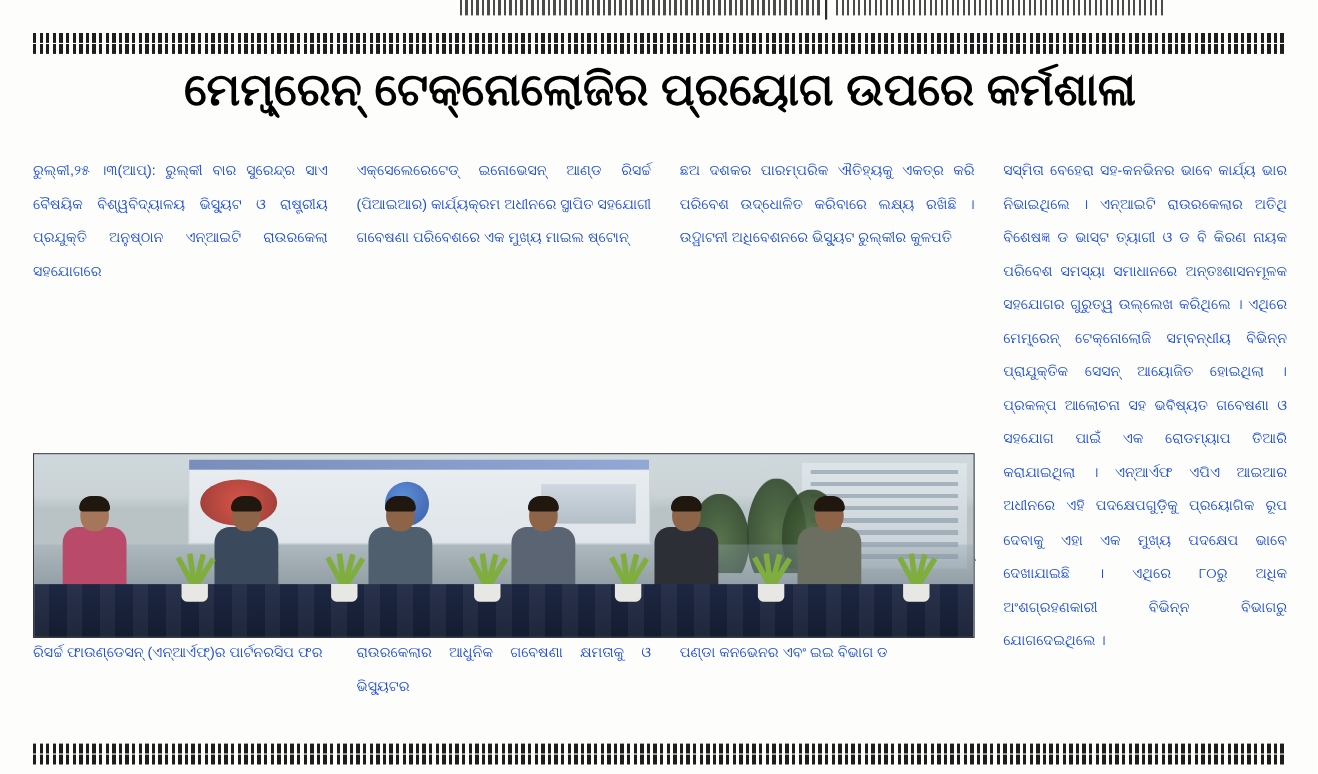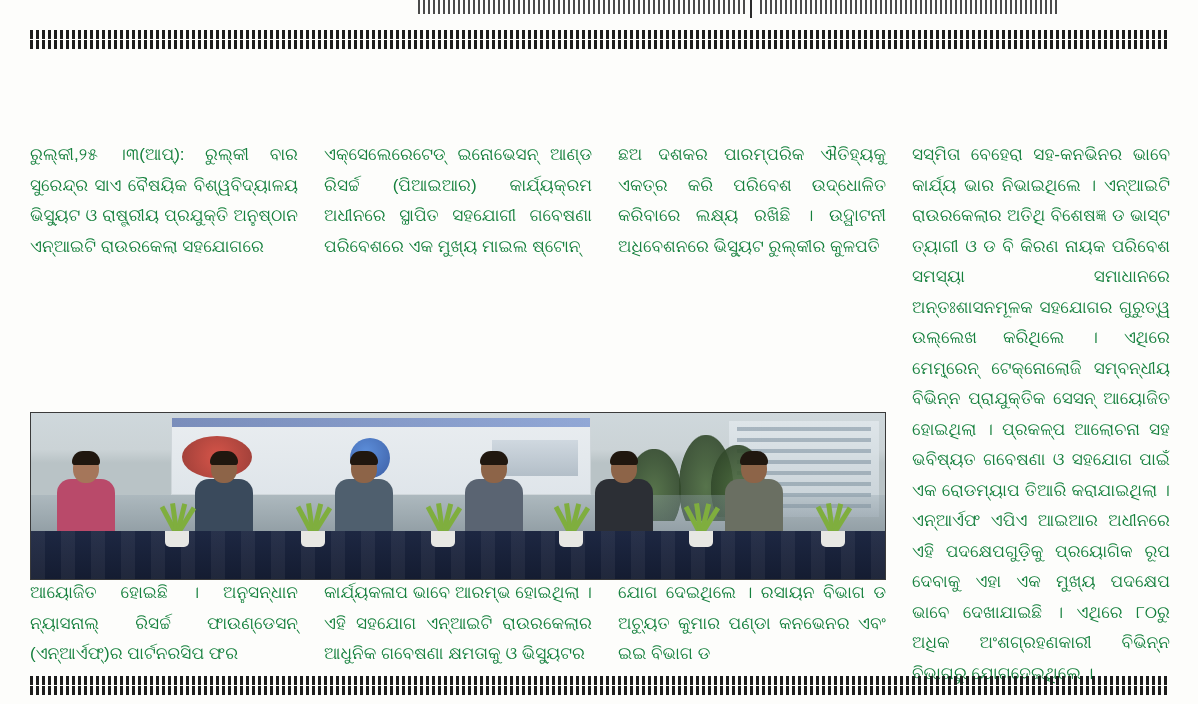--- a/index.html
+++ b/index.html
@@ -73,23 +73,23 @@
     position: absolute;
     top: 140px;
     left: 30px;
     width: 1140px;
     height: 530px;
   }
   .col {
     position: absolute;
     top: 0;
     width: 268px;
-    font-size: 17px;
+    font-size: 13px;
     line-height: 30.5px;
-    color: #15803d;
+    color: #1d4ed8;
     text-align: justify;
     text-justify: inter-word;
     font-family: "Liberation Sans", sans-serif;
   }
   .col p { margin: 0; }
   .col1 { left: 0px; }
   .col2 { left: 294px; }
   .col3 { left: 588px; }
   .col4 { left: 882px; width: 258px; }
 
@@ -254,20 +254,21 @@
 
   <div class="top-stub">
     <div class="seg" style="left:418px; width:330px;"></div>
     <div class="vline" style="left:750px;"></div>
     <div class="seg" style="left:760px; width:300px;"></div>
   </div>
 
   <div class="rule-dashed r1"></div>
   <div class="rule-dashed r2"></div>
 
+  <div class="headline">ମେମ୍ବ୍ରେନ୍ ଟେକ୍ନୋଲୋଜିର ପ୍ରୟୋଗ ଉପରେ କର୍ମଶାଳା</div>
 
   <div class="cols">
 
     <div class="col col1">
       <p>ରୁଲ୍କୀ,୨୫ ।୩(ଆପ୍): ରୁଲ୍କୀ ବାର ସୁରେନ୍ଦ୍ର ସାଏ ବୈଷୟିକ ବିଶ୍ୱବିଦ୍ୟାଳୟ ଭିସ୍ୟୁଟ ଓ ରାଷ୍ଟ୍ରୀୟ ପ୍ରଯୁକ୍ତି ଅନୁଷ୍ଠାନ ଏନ୍ଆଇଟି ରାଉରକେଲା ସହଯୋଗରେ</p>
       <p class="below-photo">'ବାୟୁ ପ୍ରଦୂଷଣ ନିବାରଣରେ ମେମ୍ବ୍ରେନ୍ ଟେକ୍ନୋଲୋଜିର ପ୍ରୟୋଗ' ବିଷୟରେ ଏକଦିନିଆ ପ୍ରାଯୁକ୍ତିକ କାର୍ଯ୍ୟକ୍ରମ ଗୋଲ୍ଡେନ୍ ଜୁବୁଲି ସେମିନାର ହଲରେ ଆୟୋଜିତ ହୋଇଛି । ଅନୁସନ୍ଧାନ ନ୍ୟାସନାଲ୍ ରିସର୍ଚ୍ଚ ଫାଉଣ୍ଡେସନ୍ (ଏନ୍ଆର୍ଏଫ୍)ର ପାର୍ଟନରସିପ ଫର</p>
     </div>
 
     <div class="col col2">
       <p>ଏକ୍ସେଲେରେଟେଡ୍ ଇନୋଭେସନ୍ ଆଣ୍ଡ ରିସର୍ଚ୍ଚ (ପିଆଇଆର) କାର୍ଯ୍ୟକ୍ରମ ଅଧୀନରେ ସ୍ଥାପିତ ସହଯୋଗୀ ଗବେଷଣା ପରିବେଶରେ ଏକ ମୁଖ୍ୟ ମାଇଲ ଷ୍ଟୋନ୍</p>

